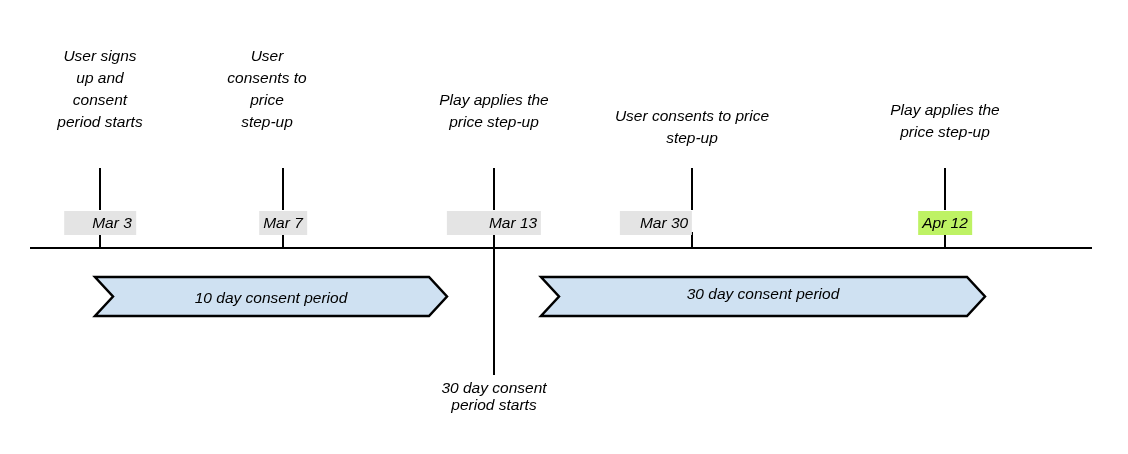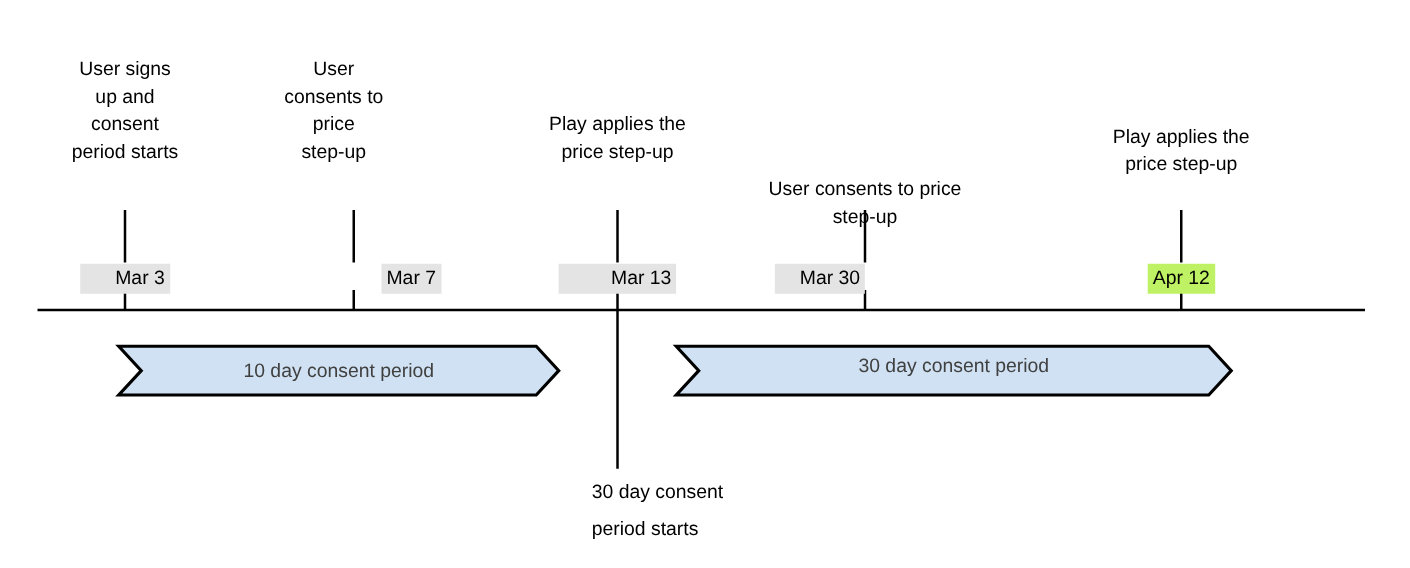--- a/index.html
+++ b/index.html
@@ -11,20 +11,21 @@
     width: 1128px;
     height: 454px;
     font-family: "Liberation Sans", sans-serif;
     color: #000000;
     overflow: hidden;
   }
   #diagram {
     position: relative;
     width: 1128px;
     height: 382px;
+    font-style: italic;
   }
   #diagram svg.layer {
     position: absolute;
     left: 0;
     top: 0;
     width: 1128px;
     height: 454px;
     overflow: visible;
   }
   .evt-label {
@@ -43,31 +44,31 @@
     background: #e4e4e4;
     color: #000000;
     padding: 2px 4px 3px 4px;
     white-space: nowrap;
     transform: translateX(-50%);
   }
   .band-label {
     position: absolute;
     font-size: 15.5px;
     line-height: 19px;
-    color: #404040;
+    color: #000000;
     white-space: nowrap;
     transform: translate(-50%, -50%);
   }
   .below-note {
     position: absolute;
+    text-align: center;
     font-size: 15.5px;
-    line-height: 30px;
+    line-height: 17px;
     white-space: pre-line;
     transform: translateX(-50%);
-    margin-left: 32px;
   }
 </style>
 </head>
 <body>
 
 <div id="diagram">
 
   <svg class="layer" viewBox="0 0 1128 454" xmlns="http://www.w3.org/2000/svg">
     <g id="bands-group">
         <polygon points="95,277 429,277 447,296.5 429,316 95,316 113,296.5" fill="#cfe1f2" stroke="#000000" stroke-width="2.5" stroke-linejoin="miter"></polygon>
@@ -94,28 +95,28 @@
       <div class="evt-label" style="left: 100px; top: 45px;">User signs
 up and
 consent
 period starts</div>
       <div class="evt-label" style="left: 267px; top: 45px;">User
 consents to
 price
 step-up</div>
       <div class="evt-label" style="left: 494px; top: 89px;">Play applies the
 price step-up</div>
-      <div class="evt-label" style="left: 692px; top: 105px; margin-top: 36px;">User consents to price
+      <div class="evt-label" style="left: 692px; top: 105px;">User consents to price
 step-up</div>
       <div class="evt-label" style="left: 945px; top: 99px;">Play applies the
 price step-up</div>
     </div>
   <div id="chips-group">
       <div class="date-chip" style="left: 100px; top: 211px; background: rgb(228, 228, 228); padding-left: 28px;">Mar 3</div>
-      <div class="date-chip" style="left: 283px; top: 211px; background: rgb(228, 228, 228); margin-left: 46px;">Mar 7</div>
+      <div class="date-chip" style="left: 283px; top: 211px; background: rgb(228, 228, 228);">Mar 7</div>
       <div class="date-chip" style="left: 494px; top: 211px; background: rgb(228, 228, 228); padding-left: 42px;">Mar 13</div>
       <div class="date-chip" style="left: 656px; top: 211px; background: rgb(228, 228, 228); padding-left: 20px;">Mar 30</div>
       <div class="date-chip" style="left: 945px; top: 211px; background: #bef264;">Apr 12</div>
     </div>
   <div id="bandlabels-group">
       <div class="band-label" style="left: 271px; top: 296.5px;">10 day consent period</div>
       <div class="band-label" style="left: 763px; top: 293px; text-align: center;">30 day consent period</div>
     </div>
   <div id="notes-group">
       <div class="below-note" style="left: 494px; top: 379px;">30 day consent

